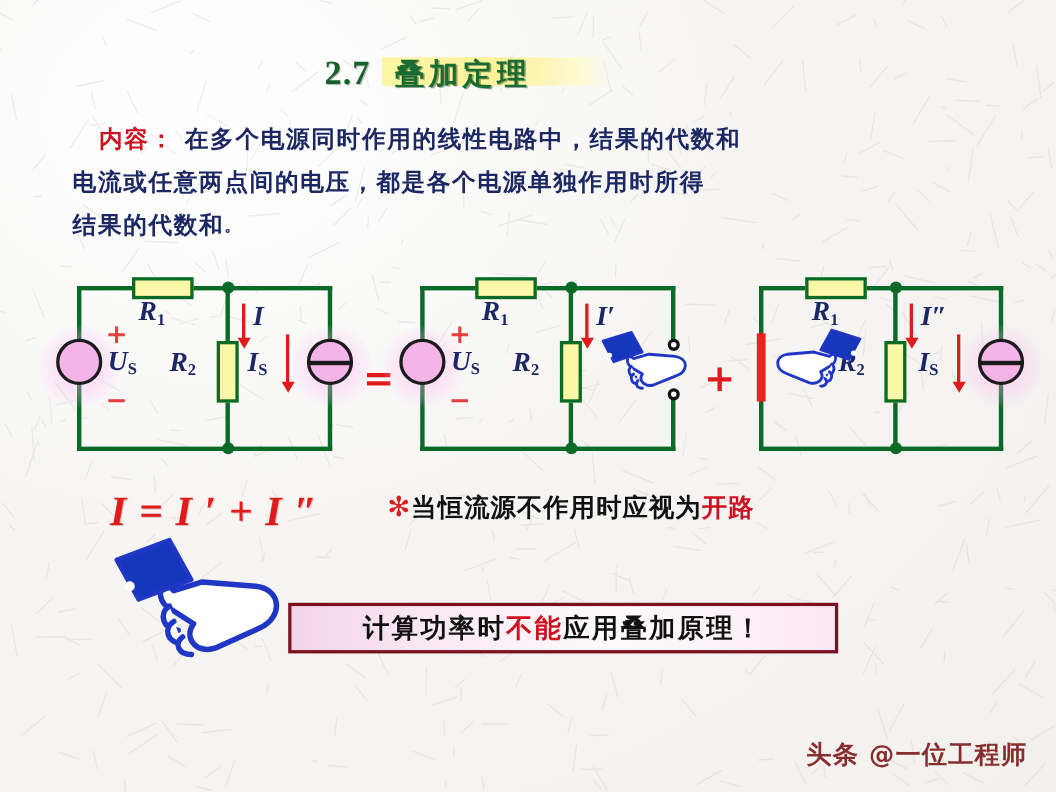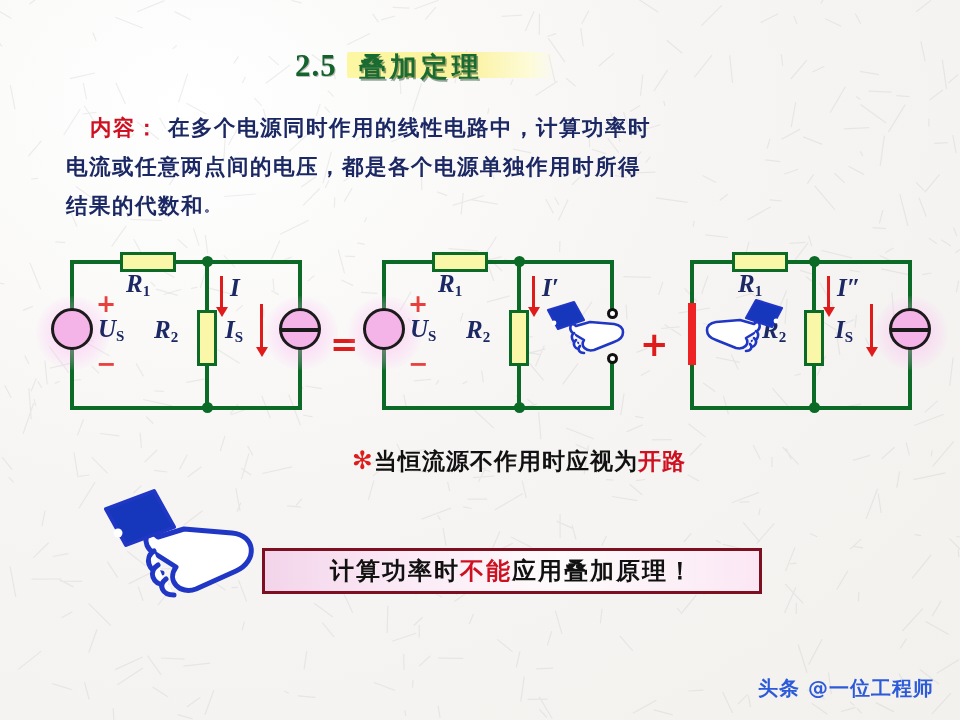--- a/index.html
+++ b/index.html
@@ -96,51 +96,51 @@
 
   
   .warnbox{position:absolute;left:262px;top:548px;width:500px;height:46px;z-index:6;
     border:3px solid #7d1020;box-sizing:border-box;
     background:linear-gradient(90deg,#f3d4ea 0%,#fbeaf6 28%,#fdfbfb 60%,#fbe7f4 100%);
     display:flex;align-items:center;justify-content:center;}
   .warn-txt{font-family:"DejaVu Sans","Liberation Sans",sans-serif;font-size:24px;font-weight:700;color:#111;letter-spacing:2px;white-space:nowrap;}
 
   
   .watermark{position:absolute;right:26px;bottom:18px;z-index:8;
-    font-family:"DejaVu Sans","Liberation Sans",sans-serif;font-size:20px;font-weight:700;
-    color:#1d4ed8;letter-spacing:1px;opacity:.92;}
+    font-family:"DejaVu Sans","Liberation Sans",sans-serif;font-size:23px;font-weight:700;
+    color:#7f1d1d;letter-spacing:1px;opacity:.92;}
 
   
   .hand{position:absolute;}
 </style>
 </head>
 <body>
 
 <div id="page">
 
   <div id="paper-base"></div>
 
   <svg id="texture" width="960" height="720">
     <g stroke="#b9b9b9" stroke-width="1.1" opacity="0.5" fill="none" id="fibres">
         <path d="M512.6 651.9 L497.2 639.4 M626.1 304.5 L627.0 319.5 M607.7 138.4 L618.9 152.9 M891.6 92.1 L868.7 91.2 M519.9 651.5 L516.3 667.3 M330.9 68.4 L311.8 54.6 M593.9 439.0 L566.2 428.0 M606.3 153.9 L591.9 149.2 M327.8 90.6 L333.8 96.6 M527.6 699.4 L547.4 699.2 M77.4 435.4 L83.6 419.2 M787.5 405.7 L772.3 388.1 M660.2 124.7 L630.8 133.5 M834.8 408.7 L860.9 404.2 M860.4 99.5 L856.0 96.6 M369.9 130.2 L356.1 139.9 M512.8 543.2 L500.7 549.3 M658.3 12.3 L638.6 -0.7 M527.4 399.4 L538.0 407.7 M865.5 338.1 L868.9 345.2 M813.7 174.3 L807.3 183.6 M931.2 456.4 L932.2 450.3 M905.2 104.6 L888.4 132.1 M423.4 572.3 L415.7 594.7 M403.3 169.9 L409.9 168.8 M93.5 342.1 L82.9 333.6 M202.5 510.7 L183.9 525.0 M369.8 33.5 L347.1 44.8 M654.0 90.9 L667.5 70.1 M632.7 650.9 L619.8 635.8 M510.5 85.1 L512.9 79.4 M228.3 145.0 L238.8 126.7 M490.4 471.8 L469.2 462.9 M263.3 109.0 L268.5 127.3 M902.3 631.0 L922.8 608.6 M419.4 637.6 L419.2 625.1 M49.3 346.3 L68.7 372.6 M387.2 633.0 L387.8 605.7 M133.4 493.2 L141.5 485.5 M161.0 674.6 L147.4 655.5 M499.8 531.5 L491.4 550.8 M153.1 534.4 L172.4 554.8 M301.4 2.9 L291.5 0.5 M168.2 696.9 L152.6 686.9 M23.1 433.7 L33.7 403.0 M117.4 684.8 L142.9 668.0 M906.1 442.5 L909.4 455.4 M553.1 668.2 L536.3 668.8 M352.6 612.8 L343.1 592.1 M143.2 600.9 L138.3 586.8 M589.5 130.7 L589.5 147.3 M645.3 479.5 L636.1 480.6 M833.8 307.5 L819.7 282.5 M181.1 289.5 L163.5 294.5 M795.8 587.6 L784.5 613.1 M731.2 354.6 L738.3 369.4 M164.5 0.6 L137.1 11.8 M88.8 652.5 L96.9 629.5 M791.3 459.6 L785.8 448.2 M914.7 534.7 L921.2 535.7 M54.7 383.4 L59.9 381.2 M411.1 291.8 L400.2 310.2 M364.6 244.4 L357.1 242.8 M936.7 243.6 L928.9 238.2 M246.6 601.2 L238.5 580.1 M280.2 234.3 L308.7 220.3 M606.4 536.1 L601.7 545.8 M955.4 252.8 L959.9 249.6 M254.4 98.1 L261.8 105.8 M115.2 17.3 L142.7 28.0 M849.6 270.2 L860.2 272.0 M406.1 406.2 L403.7 394.6 M144.6 462.1 L157.3 449.7 M482.6 252.8 L502.1 271.0 M409.4 8.2 L392.6 7.3 M701.5 25.6 L721.8 5.3 M356.1 69.9 L368.8 78.0 M956.1 153.2 L952.8 135.1 M323.0 183.3 L331.4 151.7 M251.1 474.9 L241.2 468.3 M559.6 252.1 L559.9 241.0 M896.5 95.7 L909.6 96.7 M290.0 64.9 L265.9 83.2 M42.0 526.0 L45.0 510.6 M438.2 658.1 L463.4 658.3 M231.6 587.7 L238.0 587.3 M412.0 323.6 L407.8 318.2 M578.1 363.3 L562.6 384.3 M467.3 381.2 L462.5 383.9 M236.9 511.7 L240.9 502.7 M52.8 556.5 L68.3 553.6 M740.8 548.4 L722.7 544.3 M774.3 523.4 L756.6 543.6 M474.5 410.3 L493.8 428.1 M538.6 411.9 L540.9 439.3 M488.6 266.1 L493.8 281.0 M958.7 280.6 L956.3 292.3 M534.2 11.2 L525.3 31.0 M177.6 714.6 L192.6 718.8 M677.1 608.2 L680.8 612.4 M872.6 227.6 L886.0 228.6 M812.6 72.0 L824.4 66.3 M800.1 270.4 L814.1 274.6 M959.2 659.5 L936.7 673.2 M439.8 562.9 L456.2 574.5 M413.7 625.5 L422.7 617.3 M858.8 591.9 L858.4 601.4 M564.9 62.1 L548.2 38.1 M436.5 73.9 L447.4 82.4 M808.6 664.6 L822.1 639.3 M48.6 542.7 L33.2 557.9 M41.4 140.9 L28.5 156.0 M391.3 141.8 L416.8 131.0 M855.6 707.3 L841.1 711.5 M86.3 342.7 L109.4 355.7 M113.1 708.2 L115.3 739.3 M324.6 106.7 L329.9 112.7 M460.3 321.5 L463.0 312.9 M691.2 533.3 L683.9 542.0 M541.7 468.9 L527.1 470.2 M569.2 552.4 L572.6 563.4 M395.2 690.5 L374.0 682.5 M364.6 222.1 L366.5 217.5 M905.9 305.5 L912.2 311.7 M630.1 111.6 L640.2 105.5 M200.4 697.3 L186.8 706.9 M50.0 368.2 L73.3 362.6 M421.6 83.2 L412.4 111.5 M924.4 190.8 L915.9 182.2 M882.9 210.2 L879.4 223.5 M73.3 586.9 L58.0 578.9 M642.1 494.7 L629.6 484.2 M681.4 335.4 L664.4 324.6 M896.8 487.6 L899.6 471.3 M922.3 274.7 L931.4 273.0 M477.7 585.1 L454.5 601.4 M642.8 74.6 L640.5 95.7 M763.7 262.9 L759.1 271.2 M187.2 454.7 L179.6 469.3 M815.9 317.3 L836.4 330.2 M2.1 46.4 L-3.0 40.5 M12.2 469.7 L2.1 457.1 M60.2 581.1 L82.4 581.4 M501.5 256.8 L471.9 263.1 M65.2 242.6 L55.4 241.8 M838.1 326.3 L854.2 319.6 M435.9 384.7 L439.0 380.1 M956.3 536.5 L987.4 540.7 M230.3 413.9 L238.0 404.1 M244.5 621.6 L242.1 630.4 M650.8 277.3 L623.3 276.6 M239.5 542.0 L240.2 569.7 M687.7 474.8 L699.0 481.0 M421.4 519.3 L450.9 508.1 M264.0 317.2 L263.5 308.4 M547.3 36.5 L556.0 33.6 M319.7 188.5 L303.1 205.3 M886.2 123.1 L860.5 104.5 M796.3 614.0 L796.3 602.8 M353.2 285.6 L341.3 280.0 M361.0 292.3 L377.5 293.4 M223.7 162.0 L225.7 129.5 M751.1 293.7 L735.9 298.0 M947.9 142.6 L934.2 143.4 M378.5 22.2 L372.7 13.9 M705.4 234.9 L728.0 237.5 M233.8 63.5 L238.5 56.3 M499.2 53.5 L494.6 59.8 M11.1 397.8 L4.7 385.2 M430.3 655.8 L419.2 666.1 M772.0 457.1 L771.9 467.1 M592.1 301.7 L582.4 315.7 M710.1 308.0 L678.4 313.2 M824.6 699.0 L807.4 689.9 M335.5 79.4 L330.4 59.3 M288.9 693.3 L284.3 691.2 M758.9 515.1 L760.0 508.4 M701.6 443.5 L689.8 455.5 M836.3 331.5 L839.8 354.9 M749.0 241.8 L743.9 260.9 M853.0 460.3 L869.9 455.4 M881.7 458.7 L894.5 447.3 M268.5 56.1 L278.8 65.1 M248.9 453.4 L241.4 479.2 M80.3 109.0 L63.7 135.0 M172.7 48.9 L176.7 45.4 M208.5 262.2 L200.3 287.9 M722.6 692.0 L732.6 713.1 M540.6 354.9 L527.4 351.9 M949.5 538.6 L967.8 557.0 M835.0 209.8 L814.6 185.9 M860.8 23.8 L855.2 13.5 M446.1 545.8 L443.1 527.8 M334.1 637.2 L322.3 622.7 M748.5 695.7 L750.5 707.1 M731.8 502.8 L759.1 492.4 M661.2 328.5 L679.5 326.9 M575.7 444.4 L589.0 450.2 M632.1 137.6 L623.5 111.9 M641.0 375.5 L649.9 370.4 M682.3 53.2 L666.7 40.2 M230.9 414.8 L255.3 406.0 M190.8 19.8 L174.6 11.6 M950.9 246.0 L941.2 239.8 M378.2 459.3 L369.7 465.0 M703.2 323.2 L723.6 329.5 M851.9 257.9 L821.6 250.5 M941.1 600.9 L932.1 616.3 M769.8 199.8 L781.4 200.8 M303.4 389.4 L299.0 380.4 M785.0 323.8 L787.1 298.8 M548.6 54.5 L555.1 82.2 M10.1 566.6 L15.8 596.9 M789.6 243.3 L805.6 242.3 M481.7 370.5 L483.3 382.4 M187.6 73.6 L178.6 102.3 M884.4 135.6 L880.2 165.9 M466.9 49.9 L459.4 73.1 M655.8 197.8 L687.7 202.3 M569.2 342.6 L596.0 338.7 M70.2 211.2 L76.9 226.5 M727.7 194.2 L719.7 200.5 M143.5 376.3 L136.0 363.4 M602.0 608.5 L600.4 623.5 M437.2 191.9 L447.2 195.6 M111.7 246.4 L126.2 225.9 M522.9 493.4 L494.7 509.9 M91.6 365.8 L99.1 373.4 M307.0 134.9 L289.2 151.4 M845.4 86.7 L830.1 112.8 M174.5 277.5 L154.6 266.4 M520.8 701.6 L524.2 676.4 M953.8 441.3 L932.6 466.4 M23.0 310.4 L32.8 306.4 M820.9 3.5 L827.6 -7.9 M69.7 380.7 L80.9 379.6 M663.8 100.9 L664.8 106.2 M945.4 472.9 L913.5 479.6 M626.9 177.5 L615.0 175.5 M155.6 570.4 L128.6 583.9 M315.4 697.4 L297.7 695.9 M461.1 214.6 L463.2 192.9 M739.5 502.1 L749.4 501.9 M452.8 205.4 L484.0 195.5 M319.1 333.4 L289.9 344.5 M305.5 386.0 L321.8 388.6 M307.8 281.1 L314.5 275.4 M632.9 713.3 L656.3 700.3 M437.7 515.3 L440.4 519.9 M201.3 572.8 L225.4 590.3 M143.3 264.6 L120.1 271.9 M184.7 659.1 L160.8 658.0 M566.2 78.3 L575.6 86.3 M558.4 220.6 L568.1 199.5 M619.4 174.1 L641.7 151.4 M154.2 470.3 L167.1 472.0 M551.7 631.3 L547.4 645.4 M373.9 480.3 L368.4 499.9 M531.9 547.5 L511.0 537.0 M84.5 682.2 L89.1 699.5 M13.5 482.2 L8.6 477.2 M892.0 292.5 L893.9 317.4 M758.8 263.9 L748.9 262.2 M716.0 182.5 L702.5 175.5 M83.2 82.8 L86.6 99.5 M624.1 393.4 L620.8 415.0 M240.1 548.7 L218.7 539.0 M926.2 216.5 L919.0 197.7 M344.5 273.4 L338.2 249.7 M928.9 118.7 L928.9 126.7 M598.1 338.7 L596.8 333.2 M429.9 472.2 L397.8 470.5 M573.2 528.6 L556.5 521.1 M72.2 689.8 L52.4 683.6 M197.4 287.2 L191.0 288.6 M558.9 205.0 L554.7 197.5 M557.5 81.3 L535.6 95.4 M727.0 577.6 L703.5 594.5 M684.5 288.4 L697.0 301.5 M242.4 83.0 L245.4 76.8 M877.6 488.7 L866.1 518.9 M193.5 228.4 L199.1 245.6 M88.5 603.3 L110.9 625.7 M626.5 431.9 L642.8 424.7 M805.9 276.5 L812.1 281.5 M779.1 308.5 L786.7 290.5 M320.2 103.9 L316.5 115.7 M94.9 199.9 L75.9 186.5 M47.2 384.4 L44.9 360.6 M18.3 669.4 L41.2 651.1 M273.0 278.6 L274.0 290.5 M808.2 242.7 L792.2 263.8 M478.2 250.9 L448.5 248.6 M92.9 32.5 L96.2 41.0 M442.3 597.3 L414.6 583.3 M844.1 128.8 L869.3 127.7 M208.0 378.3 L186.3 382.4 M931.8 714.2 L950.9 693.2 M825.6 356.0 L817.2 375.4 M737.8 704.1 L747.8 694.4 M117.7 577.6 L107.3 561.6 M31.1 391.3 L36.3 378.4 M742.9 522.2 L759.8 541.8 M421.5 177.1 L421.8 190.3 M800.8 373.9 L794.5 375.5 M914.2 425.5 L943.9 414.2 M576.0 539.5 L572.0 525.0 M4.5 284.0 L-11.0 280.9 M462.8 131.0 L481.9 118.9 M471.6 508.5 L463.2 506.8 M629.2 173.2 L655.4 172.1 M553.5 213.5 L545.8 199.3 M501.6 16.4 L522.2 15.1 M301.0 507.2 L287.0 505.9 M948.8 634.5 L925.6 621.4 M72.3 611.8 L61.5 617.8 M527.0 406.7 L536.9 404.1 M767.2 148.5 L769.9 138.8 M183.4 666.2 L210.1 663.1 M41.7 387.8 L37.8 381.4 M101.2 132.1 L84.2 105.7 M822.3 144.4 L803.1 136.9 M203.6 547.4 L228.4 538.0 M440.1 717.9 L438.1 705.9 M478.5 481.7 L485.8 467.6 M705.6 437.1 L688.4 423.8 M162.5 338.5 L164.1 322.6 M522.7 411.1 L516.3 395.2 M585.5 568.4 L574.7 575.8 M803.4 603.7 L785.1 583.8 M155.2 286.2 L150.4 281.9 M562.0 633.9 L555.4 610.8 M680.9 614.0 L696.2 595.1 M509.5 261.3 L504.4 259.2 M78.8 508.5 L95.1 482.0 M707.9 275.7 L701.7 293.8 M255.6 194.0 L224.2 196.5 M924.6 192.5 L939.6 174.4 M413.0 679.9 L412.5 687.6 M807.1 673.0 L798.2 644.5 M732.5 83.0 L729.7 55.2 M836.8 589.5 L847.9 570.7 M119.4 435.9 L100.1 433.5 M223.8 255.3 L234.9 267.1 M487.1 499.1 L467.5 499.2 M381.2 19.9 L395.1 16.0 M301.9 498.7 L295.9 505.9 M539.3 709.3 L547.0 717.5 M426.8 69.4 L400.9 76.8 M860.3 151.2 L862.8 155.9 M186.4 201.7 L191.7 200.3 M572.1 184.7 L580.3 176.6 M931.1 554.8 L912.1 578.4 M723.5 396.0 L728.4 414.2 M781.3 54.4 L782.7 65.7 M37.8 178.4 L31.2 179.0 M712.0 55.1 L694.3 77.3 M187.6 477.1 L201.4 466.7 M857.0 708.0 L861.6 713.3 M329.2 180.0 L325.2 187.7 M473.5 613.7 L469.2 624.3 M96.6 112.3 L82.4 114.0 M606.1 479.7 L613.5 480.2 M496.4 236.8 L482.2 259.3 M811.7 703.2 L827.3 714.3 M781.6 139.3 L800.2 129.1 M503.4 78.3 L508.0 72.3 M906.6 638.6 L900.3 648.3 M115.1 669.6 L142.9 657.0 M920.9 41.3 L925.2 61.4 M165.8 128.7 L159.5 117.7 M184.2 162.7 L169.3 184.8 M144.2 258.0 L133.8 239.2 M240.1 511.2 L235.8 488.2 M92.6 137.3 L92.3 125.4 M790.8 79.0 L806.9 60.2 M91.8 457.3 L107.7 473.4 M291.7 257.1 L277.0 262.8 M525.1 336.8 L532.9 336.9 M205.3 235.2 L207.7 253.3 M242.9 305.3 L236.1 311.1 M435.8 7.2 L425.3 19.6 M306.8 651.0 L304.1 669.1 M343.5 181.2 L364.3 167.3 M834.5 173.3 L844.6 182.9 M539.3 34.7 L539.5 13.7 M543.6 380.4 L529.2 363.0 M658.6 294.8 L662.9 281.9 M916.2 11.8 L930.9 0.4 M796.5 563.1 L789.9 563.9 M583.3 46.5 L580.7 28.2 M841.1 26.2 L825.1 18.7 M89.2 475.0 L79.1 476.3 M588.8 10.7 L581.7 24.0 M716.0 357.4 L740.0 362.4 M638.3 463.2 L661.9 454.6 M247.5 445.8 L253.0 455.5 M224.9 436.0 L220.3 451.2 M74.0 452.3 L78.0 477.5 M635.1 416.4 L643.3 417.8 M596.8 321.1 L618.1 334.0 M760.6 22.6 L778.3 13.7 M291.9 466.8 L262.3 473.5 M153.3 423.5 L146.3 416.7 M355.2 256.6 L344.9 256.2 M938.9 684.1 L919.8 669.4 M526.3 498.0 L522.1 480.6 M912.0 275.3 L881.2 268.8 M493.0 571.8 L505.3 590.7 M850.0 549.4 L861.1 539.1 M156.0 289.1 L177.7 295.3 M127.6 139.9 L134.2 133.6 M672.7 714.9 L653.8 709.8 M791.2 127.1 L795.7 102.1 M522.2 354.7 L545.3 349.2 M893.5 247.9 L885.2 252.8 M28.9 388.1 L31.2 419.4 M127.2 551.2 L145.8 565.7 M907.9 225.8 L899.8 194.2 M480.3 577.8 L484.7 570.1 M828.5 672.5 L831.4 694.1 M949.7 385.7 L953.1 357.5 M278.8 294.6 L271.3 290.5 M715.9 540.3 L720.8 543.1 M610.4 112.7 L620.1 141.9 M217.5 349.5 L239.6 363.3 M942.3 59.6 L946.5 89.2 M125.4 103.9 L115.8 82.7 M645.8 162.5 L650.3 156.8 M136.9 121.9 L159.0 139.5 M688.4 691.0 L703.4 690.1 M470.9 199.7 L497.7 204.1 M958.2 549.4 L958.8 557.1 M301.2 186.9 L315.8 176.7 M288.8 394.8 L300.5 425.4 M811.8 246.3 L808.6 235.7 M143.2 399.5 L172.1 405.8 M390.8 79.0 L396.2 75.1 M438.0 578.6 L415.2 584.9 M204.9 714.8 L213.9 690.2 M948.4 83.0 L958.2 74.5 M953.5 227.4 L956.7 235.7 M612.1 496.5 L637.3 500.6 M403.8 654.1 L404.0 669.7 M493.9 178.9 L491.3 169.1 M344.2 201.6 L352.1 188.3 M809.8 533.5 L817.2 536.7 M879.5 255.5 L889.5 260.1 M651.8 439.9 L671.7 439.7 M304.8 556.1 L314.4 577.4 M411.8 451.4 L425.2 449.6 M560.1 537.9 L560.1 513.9 M186.4 197.7 L196.8 211.4 M24.7 355.5 L28.8 363.8 M881.1 512.8 L878.3 493.6 M531.2 152.9 L513.0 149.2 M334.3 207.6 L334.8 197.4 M760.3 459.4 L753.3 445.2 M782.6 447.2 L798.7 464.6 M15.0 109.4 L10.3 85.0 M784.2 174.0 L798.3 169.3 M855.1 327.6 L856.4 314.8 M403.8 575.0 L410.7 592.1 M31.5 579.2 L61.3 579.0 M456.9 594.9 L444.4 569.4 M360.2 585.0 L370.9 589.2 M614.1 53.1 L598.6 66.2 M337.4 581.6 L337.2 575.3 M205.5 287.2 L235.3 295.1 M853.3 546.4 L862.9 547.8 M765.2 159.8 L780.3 161.6 M206.9 548.2 L191.9 570.2 M715.4 391.7 L703.3 383.1 M459.8 61.8 L454.9 83.2 M430.9 379.4 L413.8 380.9 M171.3 568.6 L158.1 569.0 M403.8 457.9 L396.9 443.9 M392.1 641.3 L416.1 633.3 M187.4 248.0 L177.7 239.1 M879.0 74.6 L860.1 71.4 M40.6 289.3 L29.8 262.6 M929.5 100.0 L943.2 89.8 M472.8 477.7 L494.3 476.0 M35.8 405.9 L34.1 399.1 M647.6 348.1 L636.5 352.4 M279.0 163.1 L290.9 174.0 M447.6 482.0 L449.7 491.1 M864.3 174.6 L848.5 166.2 M438.6 0.3 L414.4 9.0 M154.5 391.0 L163.8 391.4 M694.3 220.7 L693.1 226.7 M404.8 710.4 L405.8 715.8 M400.1 80.8 L400.9 93.9 M797.1 23.9 L793.7 16.0 M157.8 605.1 L171.7 588.1 M854.4 705.6 L849.9 701.8 M270.3 418.3 L261.8 395.9 M795.0 547.4 L785.5 571.1 M765.1 302.6 L747.7 291.0 M747.4 219.9 L770.8 206.7 M279.8 240.4 L271.3 259.5 M743.9 337.0 L731.9 347.4 M525.4 462.1 L518.9 464.7 M535.6 366.0 L544.4 345.4 M11.4 18.4 L-7.1 7.7 M186.4 103.2 L206.6 114.2 M69.9 78.6 L94.9 73.0 M487.7 113.8 L489.0 108.1 M140.1 432.6 L141.4 448.0 M312.4 416.8 L302.9 415.0 M552.3 718.8 L539.2 696.8 M509.6 295.8 L486.9 302.1 M332.9 616.9 L314.1 603.2 M898.9 673.6 L914.0 698.8 M588.3 445.4 L584.2 474.1 M924.6 412.4 L937.6 400.9 M29.4 4.3 L39.7 -3.8 M130.2 219.3 L161.8 220.5 M875.8 702.6 L894.0 711.9 M372.9 476.1 L389.2 462.1 " stroke="#b5b5b5" stroke-width="1.2" fill="none" opacity="0.45"></path>
       </g>
   </svg>
 
   <div class="title-row">
-    <span class="title-num">2.5</span>
+    <span class="title-num">2.7</span>
     <span class="title-hl">
       <span class="band"></span>
       <span class="title-cn">叠加定理</span>
     </span>
   </div>
 
   <div class="content">
     <div class="line l1">
       <span class="kw-red">内容：</span>
-      <span>在多个电源同时作用的线性电路中，计算功率时</span>
+      <span>在多个电源同时作用的线性电路中，结果的代数和</span>
     </div>
     <div class="line">
       <span>电流或任意两点间的电压，都是各个电源单独作用时所得</span>
     </div>
     <div class="line">
       <span>结果的代数和</span><span class="tiny-circ">。</span>
     </div>
   </div>
 
   <div class="circuits">
@@ -281,20 +281,21 @@
           <path d="M34 33 C30 36 32 43 38 43"></path>
           <path d="M36 40 C32 43 34 49 40 49"></path>
           <path d="M40 46 C37 49 39 53 44 53"></path>
         </g>
         <path d="M8 10 L34 2 L44 20 L18 29 Z" fill="#1636bc" stroke="#1f37c4" stroke-width="2.2" stroke-linejoin="round"></path>
         <circle cx="14" cy="23" r="2.4" fill="#ffffff"></circle>
       </svg>
     </div>
   </div>
 
+  <div class="formula">I = I ′ + I ″</div>
 
   <svg class="hand" width="170" height="120" viewBox="0 0 170 120" style="left:96px;top:487px;z-index:7;">
     <g fill="#ffffff" stroke="#1f37c4" stroke-width="5" stroke-linejoin="round" stroke-linecap="round">
       <path d="M62 50 C50 38 44 58 58 66 L80 80 C70 94 84 108 100 102 L140 84 C162 74 160 48 136 46 L88 42 Z"></path>
       <path d="M58 64 C48 70 52 86 66 86"></path>
       <path d="M62 78 C52 84 56 98 70 98"></path>
       <path d="M70 92 C62 98 66 108 78 108"></path>
     </g>
     <path d="M10 22 L58 4 L78 40 L30 58 Z" fill="#1636bc" stroke="#1f37c4" stroke-width="4" stroke-linejoin="round"></path>
     <circle cx="22" cy="46" r="4.5" fill="#ffffff"></circle>

